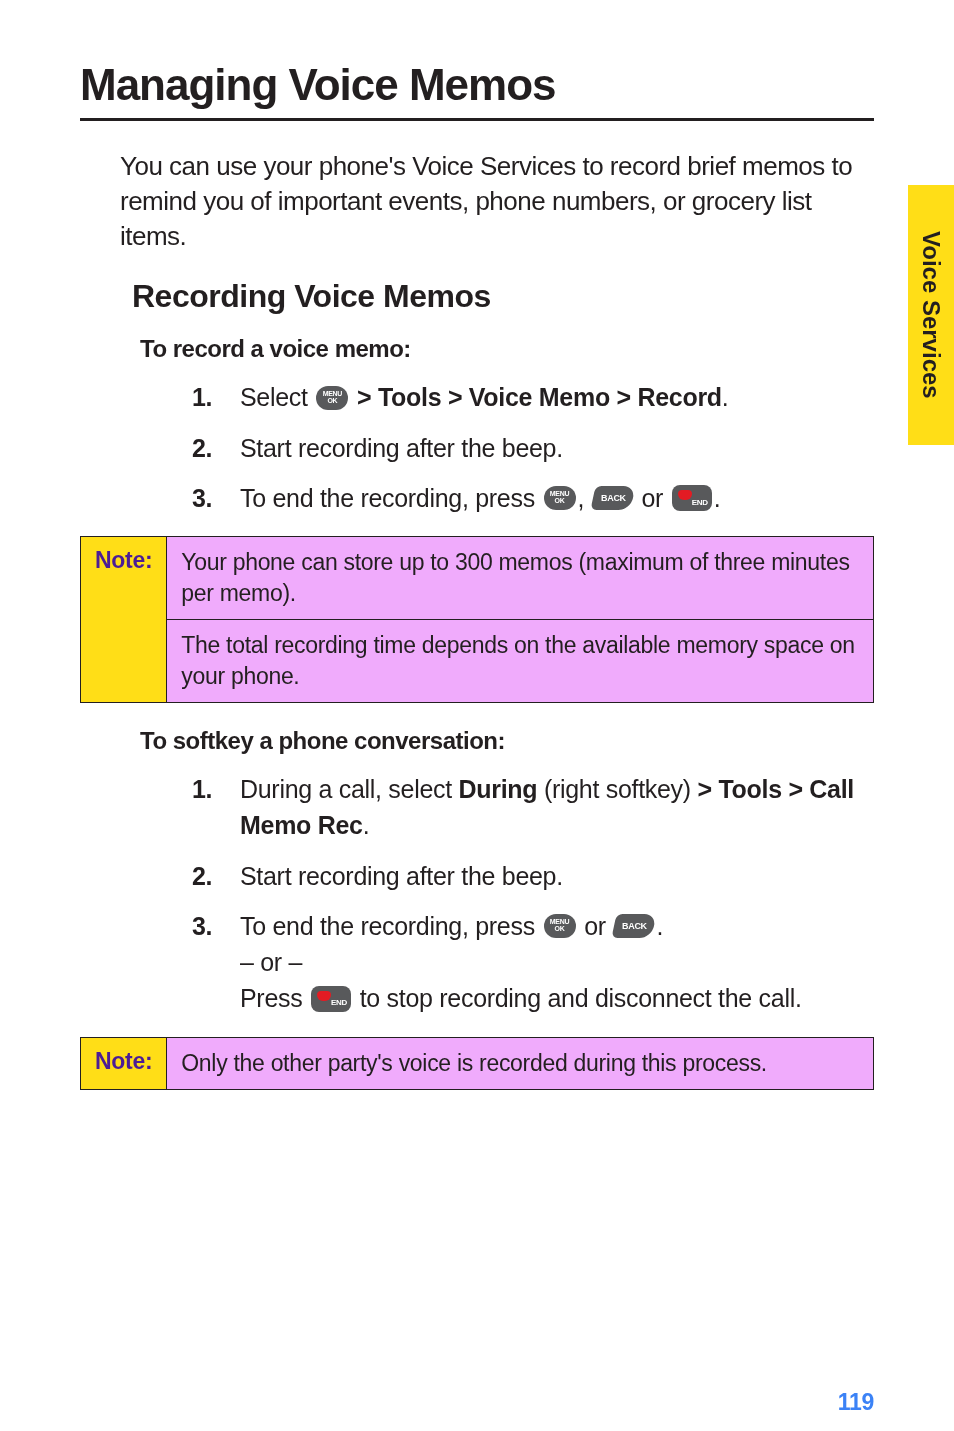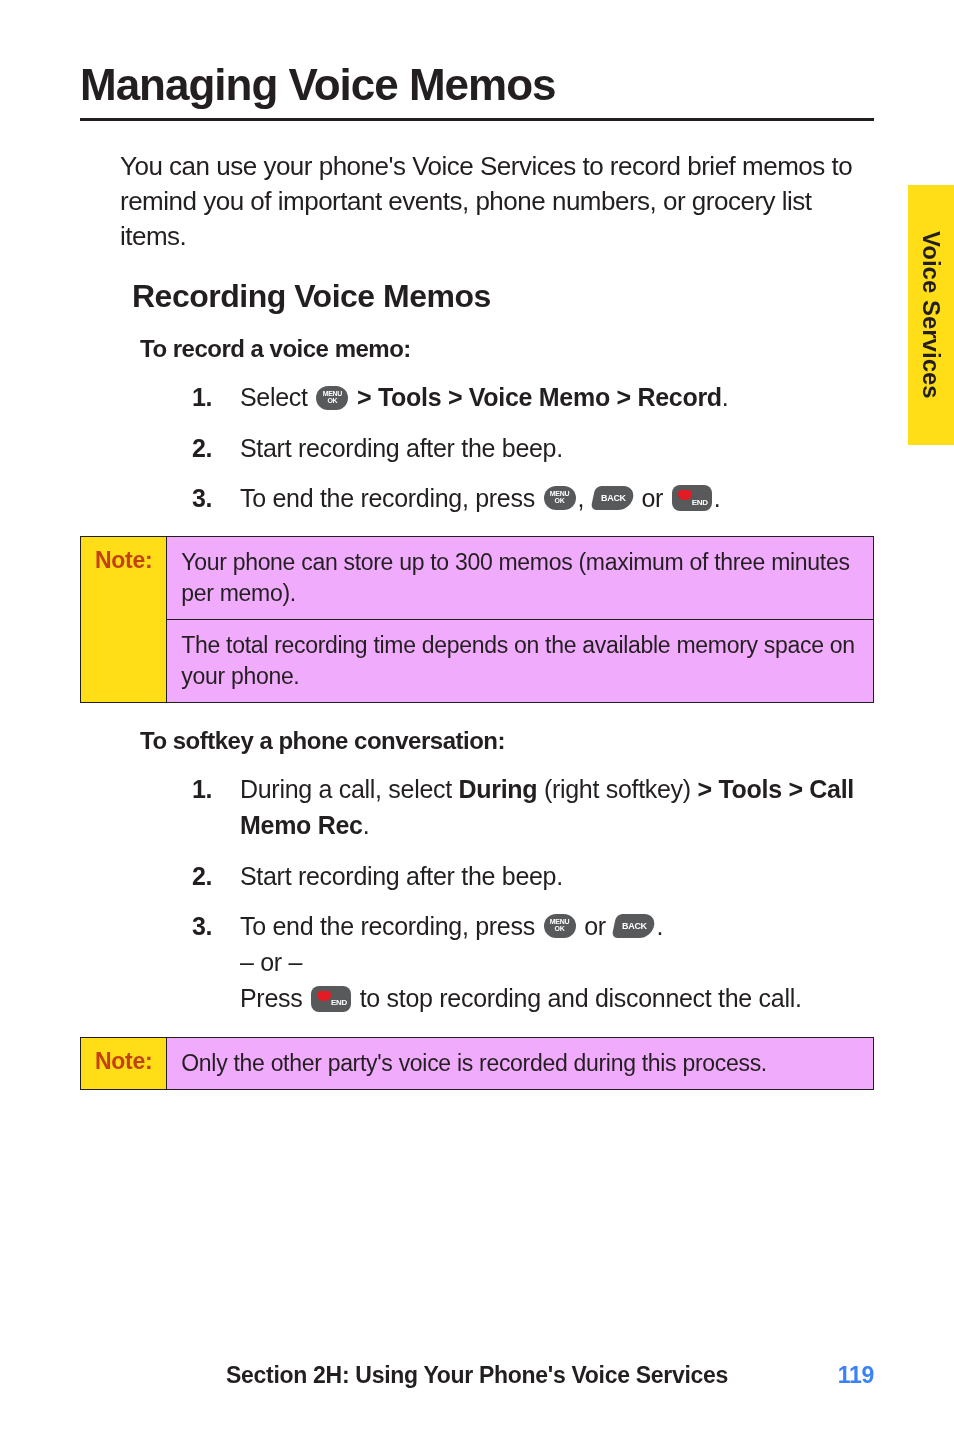--- a/index.html
+++ b/index.html
@@ -137,21 +137,21 @@
   }
   table.note td {
     border: 1px solid #231f20;
     padding: 10px 14px;
     font-size: 23px;
     vertical-align: top;
     letter-spacing: -0.3px;
   }
   table.note td.label {
     background: #ffde17;
-    color: #c2410c;
+    color: #4c1d95;
     font-weight: 700;
     width: 84px;
     text-align: left;
   }
   table.note td.body {
     background: #f0abfc;
     line-height: 1.35;
   }
   .or-line {
     margin-left: 0;
@@ -262,15 +262,14 @@
         <tr>
       <td class="label">Note:</td>
       <td class="body">Only the other party's voice is recorded during this process.</td>
     </tr>
   </tbody>
     </table>
 
 </div>
 
 <div class="footer">
-  <span>Section 2H: Using Your Phone's Voice Services</span>
   <span class="pagenum">119</span>
 </div>
 
 </body></html>

